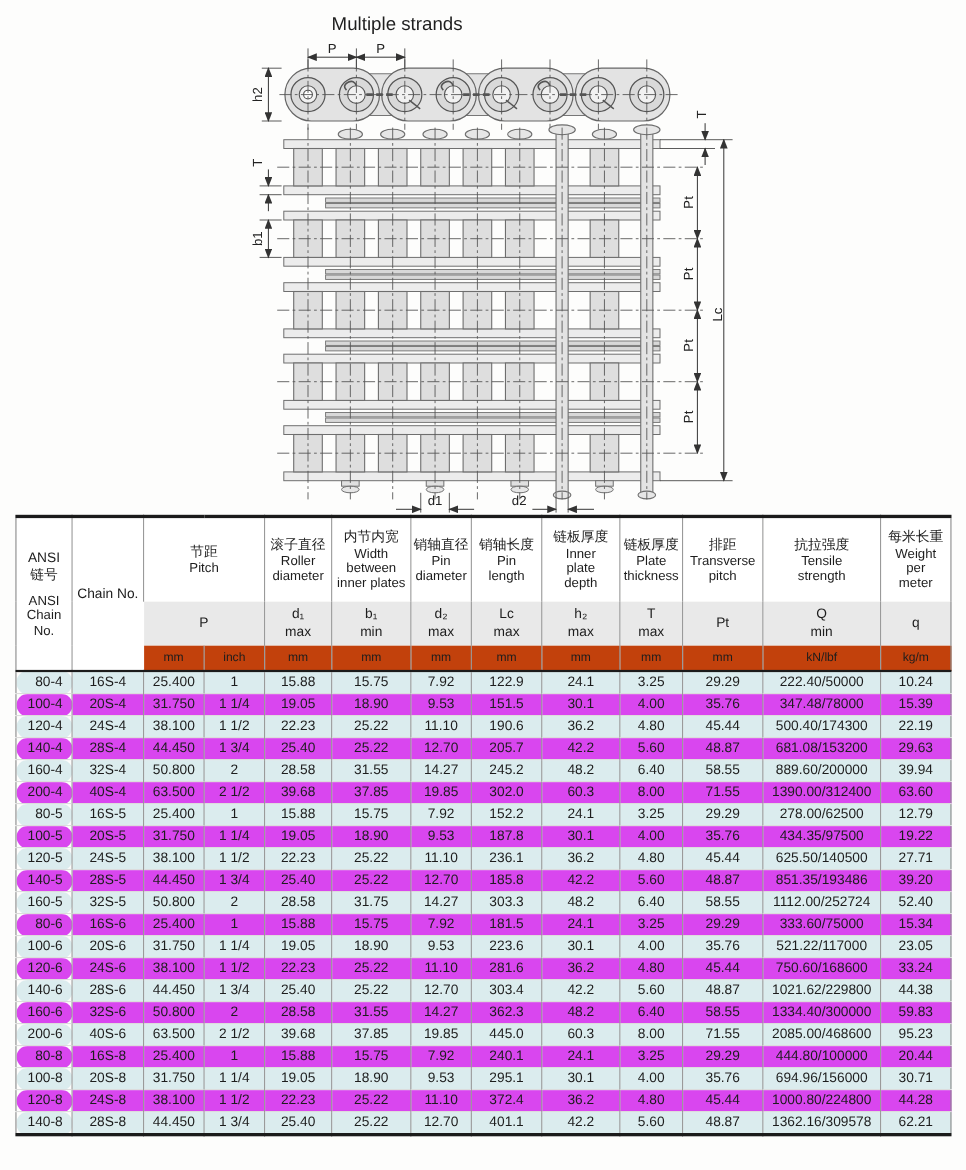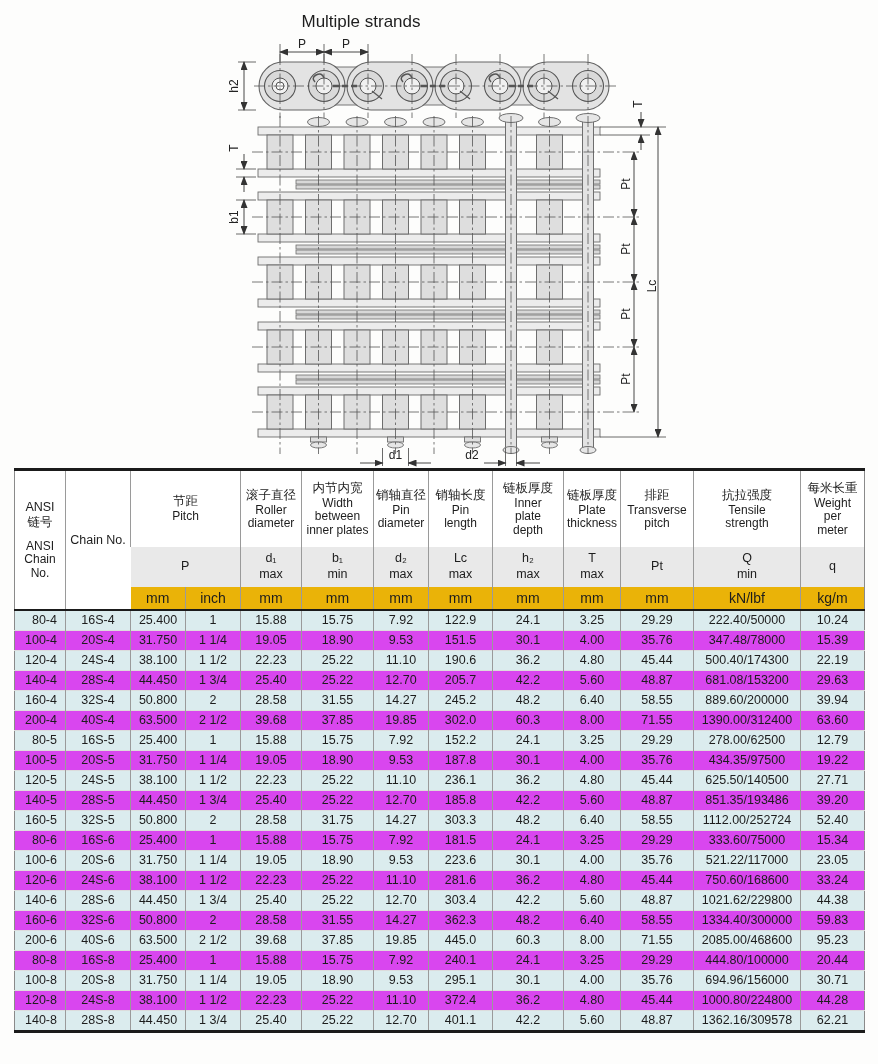--- a/index.html
+++ b/index.html
@@ -17,25 +17,25 @@
     border-left:1px solid #8a8a8a;border-right:1px solid #8a8a8a;}
   table.spec th,table.spec td{border-left:1px solid #9a9a9a;font-weight:normal;padding:1px 2px;}
   table.spec th:first-child,table.spec td:first-child{border-left:none;}
   thead{border-bottom:2px solid #1b1b1b;}
   thead th{text-align:center;vertical-align:middle;background:#fff;}
   thead tr.descrow th{height:72px;padding:2px 1px;}
   .cn{font-size:12.5px;line-height:1.2;white-space:pre-line;}
   .en{font-size:12px;line-height:1.12;white-space:pre-line;margin-top:1px;}
   .corner .cn{margin-bottom:10px;}
   thead tr.symrow th{background:#e9e9e9;height:38px;line-height:1.25;}
-  thead tr.unitrow th{height:20px;font-size:14px;background:#eab308;}
+  thead tr.unitrow th{height:20px;font-size:11px;background:#c2410c;}
   tbody td{text-align:center;line-height:17px;padding:2px 1px;}
   tbody tr{border-top:1px solid #dcdcdc;background:#d946ef;}
   tbody tr.alt{background:#dbecee;}
-  tbody td.c0{text-align:right;padding-right:8px;}
+  tbody td.c0{text-align:right;padding-right:8px;border-radius:10px;}
   col.w1{width:51px}col.w2{width:65px}col.w3{width:55px}col.w4{width:55px}
   col.w5{width:61px}col.w6{width:72px}col.w7{width:55px}col.w8{width:64px}
   col.w9{width:71px}col.w10{width:57px}col.w11{width:73px}col.w12{width:107px}col.w13{width:64px}
 </style>
 </head>
 <body>
 
 <div class="page">
 
   <div class="title">Multiple strands</div>

